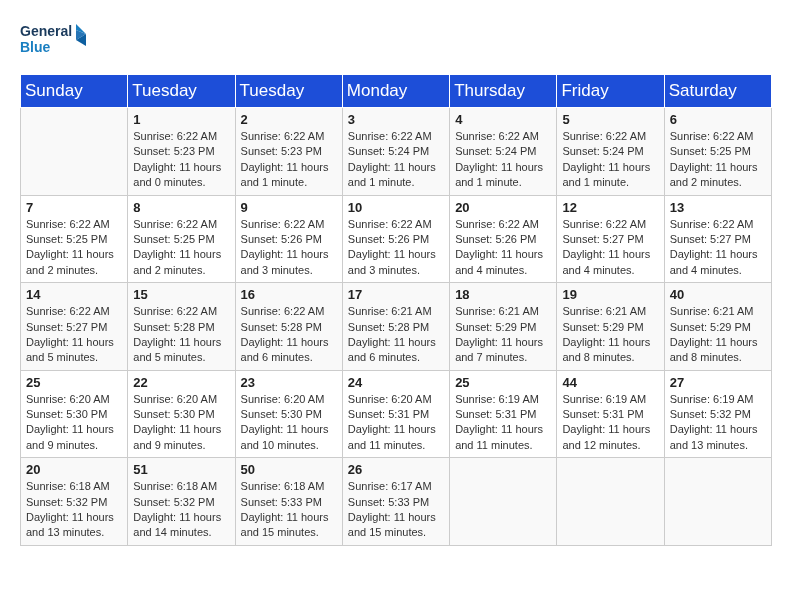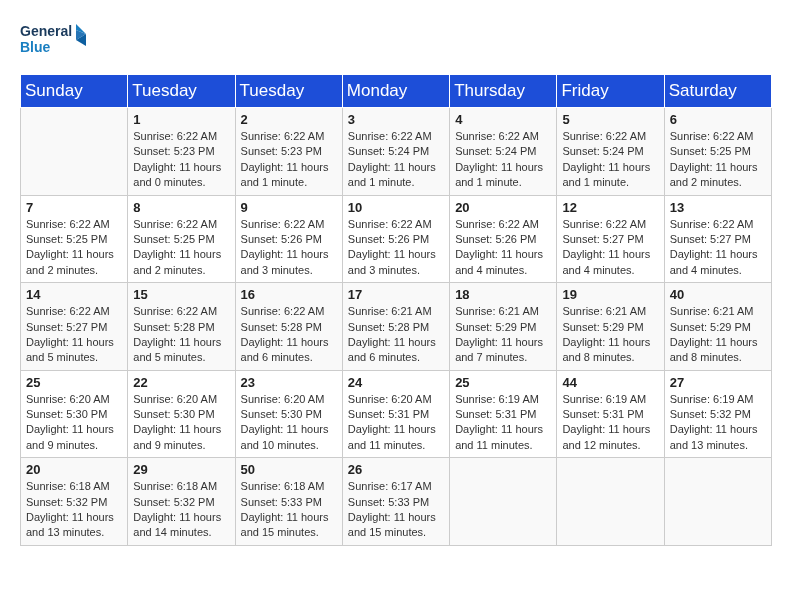--- a/index.html
+++ b/index.html
@@ -302,21 +302,21 @@
       </tr>
       <tr>
         <td>
           <div class="day-number">20</div>
           <div class="cell-text" style="white-space: pre-line;">Sunrise: 6:18 AM
 Sunset: 5:32 PM
 Daylight: 11 hours
 and 13 minutes.</div>
         </td>
         <td>
-          <div class="day-number">29</div>
+          <div class="day-number">51</div>
           <div class="cell-text" style="white-space: pre-line;">Sunrise: 6:18 AM
 Sunset: 5:32 PM
 Daylight: 11 hours
 and 14 minutes.</div>
         </td>
         <td>
           <div class="day-number">50</div>
           <div class="cell-text" style="white-space: pre-line;">Sunrise: 6:18 AM
 Sunset: 5:33 PM
 Daylight: 11 hours

